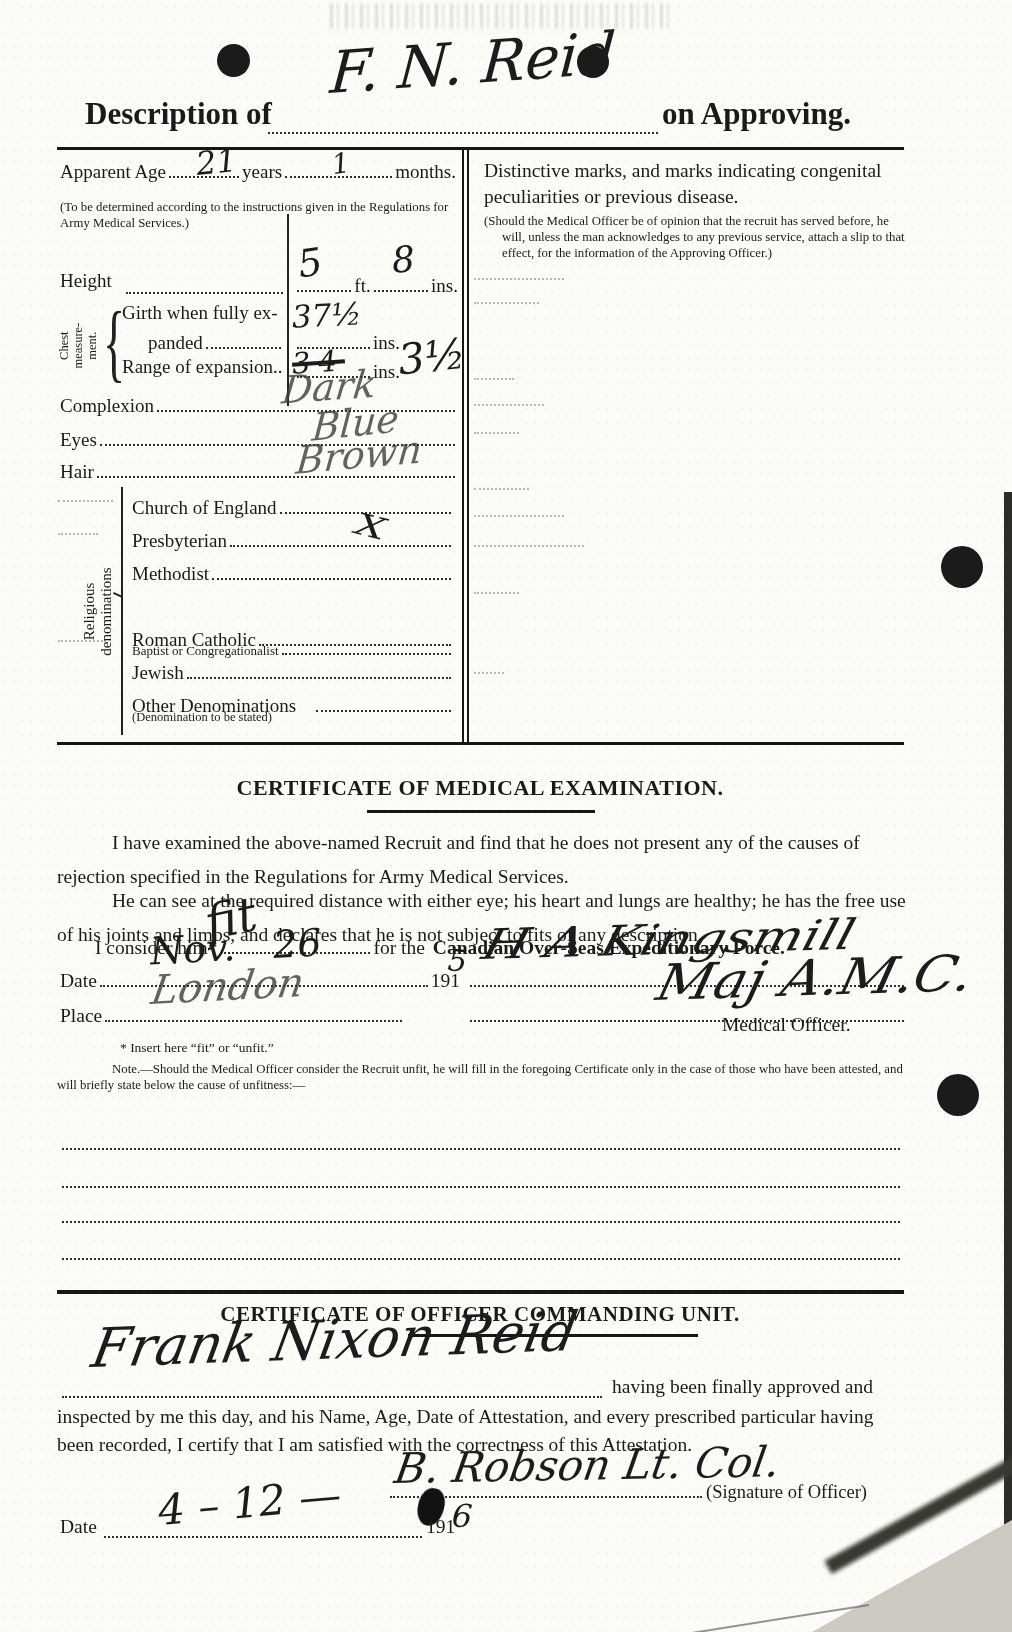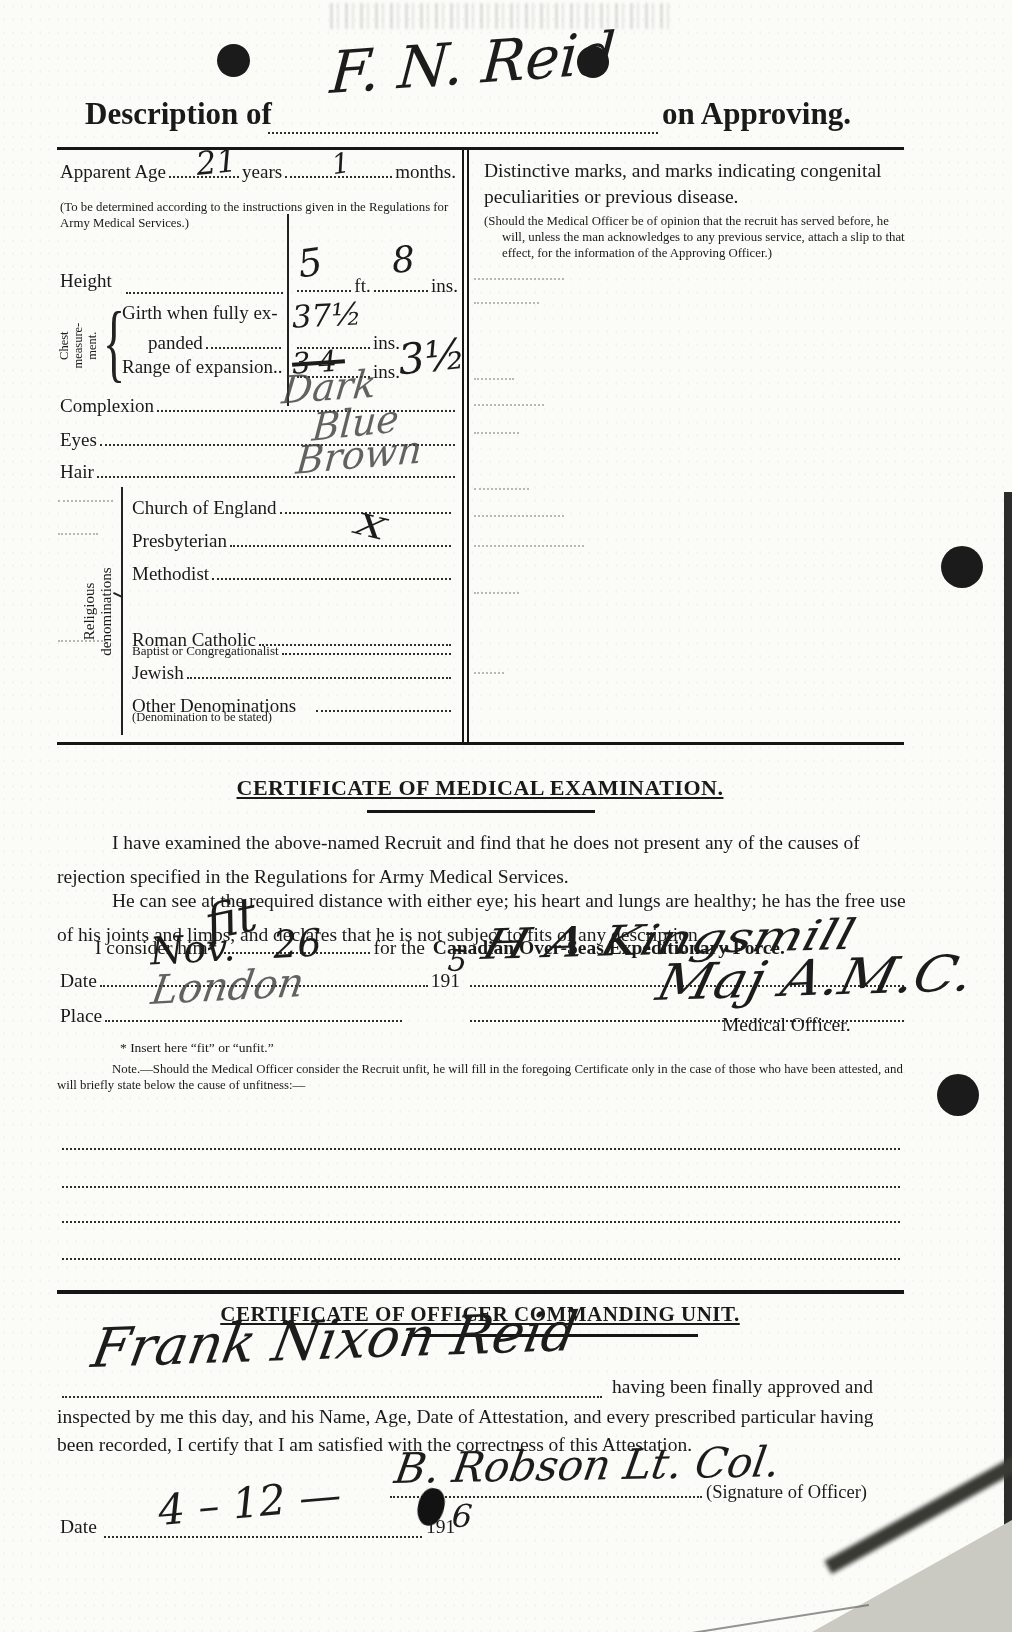--- a/index.html
+++ b/index.html
@@ -22,21 +22,21 @@
   }
   .faded{color:#3c3c3c;opacity:.8;}
   .rule{background:#161616;}
   .dotline{border-bottom:2.5px dotted #2e2e2e;}
   .fdots{border-bottom:2px dotted #555;opacity:.4;}
   .vlabel{display:flex;align-items:center;justify-content:center;}
   .vlabel > span{transform:rotate(-90deg);white-space:pre-line;text-align:center;line-height:1.1;}
   .dot{border-radius:50%;background:#1b1b1b;}
   .smallprint{font-size:12.8px;line-height:15.8px;}
   .hang{padding-left:18px;text-indent:-18px;}
-  .heading{text-align:center;font-weight:bold;letter-spacing:.5px;text-decoration:underline;}
+  .heading{text-align:center;font-weight:bold;letter-spacing:.5px;}
 </style>
 </head>
 <body>
 
 <div class="abs" style="left:330px;top:3px;width:345px;height:26px;opacity:.22;filter:blur(1px);
             background:repeating-linear-gradient(90deg,#777 0 3px,transparent 3px 7px,#999 7px 9px,transparent 9px 15px);"></div>
 <div class="abs dot" style="left:217px;top:44px;width:33px;height:33px;"></div>
 <div class="abs dot" style="left:577px;top:46px;width:32px;height:32px;"></div>
 <div class="abs dot" style="left:941px;top:546px;width:42px;height:42px;"></div>
 <div class="abs dot" style="left:937px;top:1074px;width:42px;height:42px;"></div>

